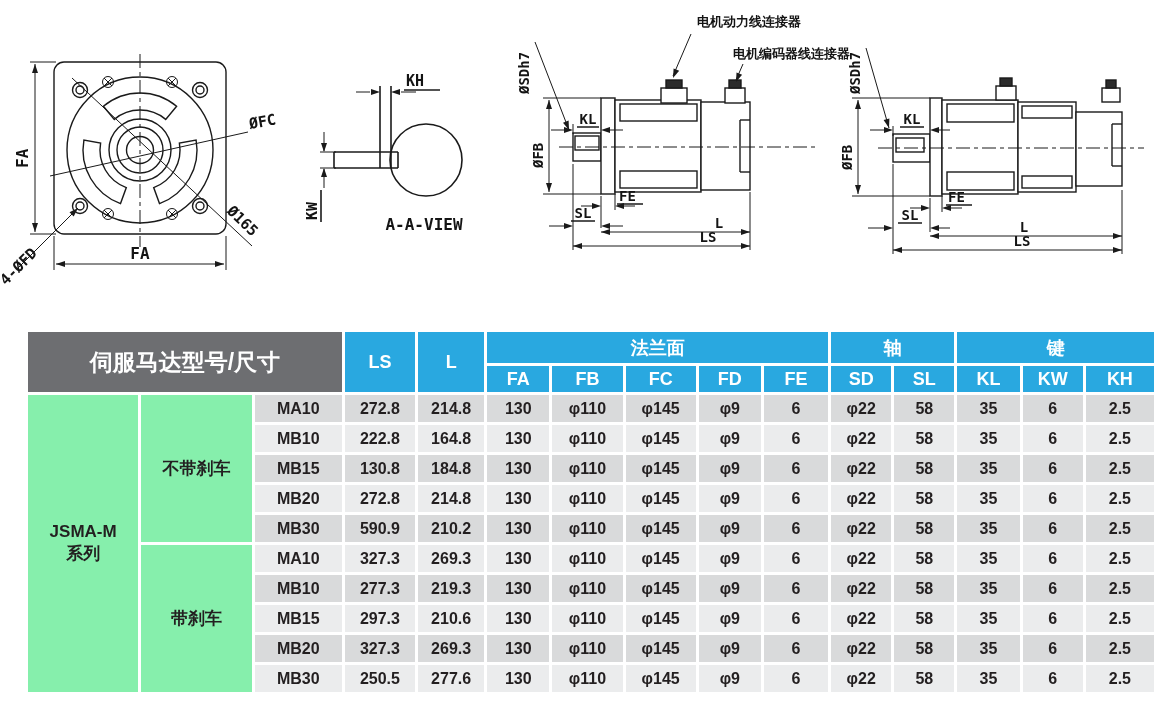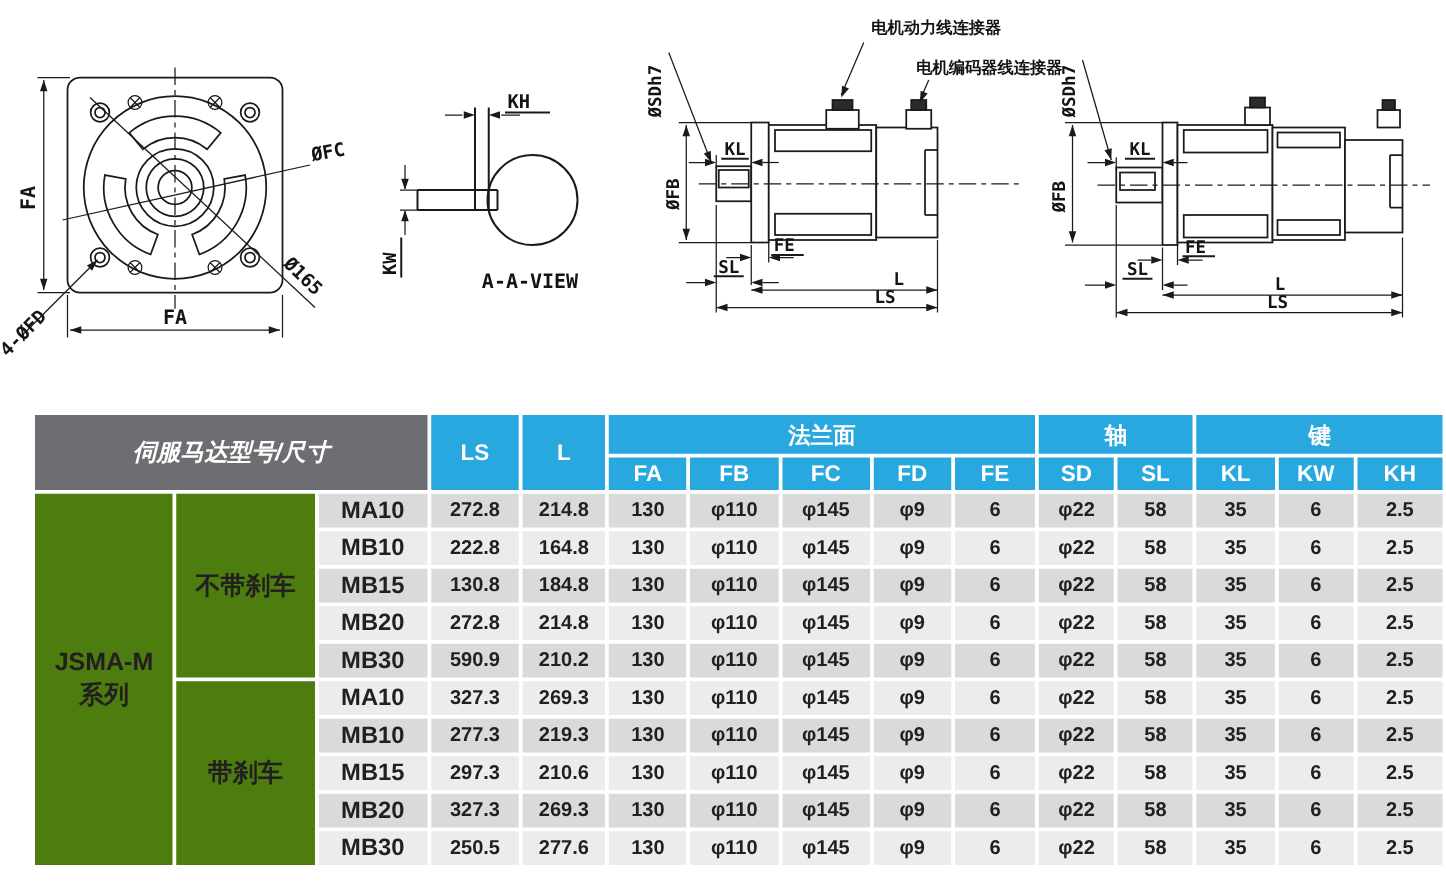--- a/index.html
+++ b/index.html
@@ -11,29 +11,29 @@
   svg line,svg path,svg rect,svg circle{stroke:#1a1a1a;fill:none;}
   svg .thin{stroke-width:1;}
   svg polygon{fill:#1a1a1a;stroke:none;}
   svg .fillw{fill:#ffffff;}
   svg .filld{fill:#2b2b2b;stroke:#1a1a1a;}
 
   table.dim{position:absolute;left:25px;top:329px;width:1132px;
             border-collapse:separate;border-spacing:3px;table-layout:fixed;}
   table.dim td,table.dim th{padding:0;text-align:center;vertical-align:middle;
             font-weight:bold;overflow:hidden;white-space:nowrap;}
-  .th-gray{background:#6d6e71;color:#fff;font-size:19px;font-style:italic;}
+  .th-gray{background:#6d6e71;color:#fff;font-size:23px;}
   .th-blue{background:#29a8e0;color:#fff;font-size:18px;}
   .h1{height:31px;}
   .h2{height:26px;}
   tbody tr{height:27px;}
   td.dark{background:#d9dadb;color:#231f20;font-size:16px;}
   td.light{background:#ebeced;color:#231f20;font-size:16px;}
-  td.side{background:#4d7c0f;color:#231f20;font-size:20px;}
-  td.model{font-size:19px;}
+  td.side{background:#86efac;color:#231f20;font-size:17px;}
+  td.model{font-size:16px;}
 </style>
 </head>
 <body>
 
 <div id="page">
 
   <svg class="fig" style="left:2px;top:2px" width="300" height="300" viewBox="0 0 300 300">
     <g stroke-width="1.4">
       <rect x="52" y="60" width="172" height="172" rx="10"></rect>
       <circle cx="138" cy="148" r="73"></circle>

